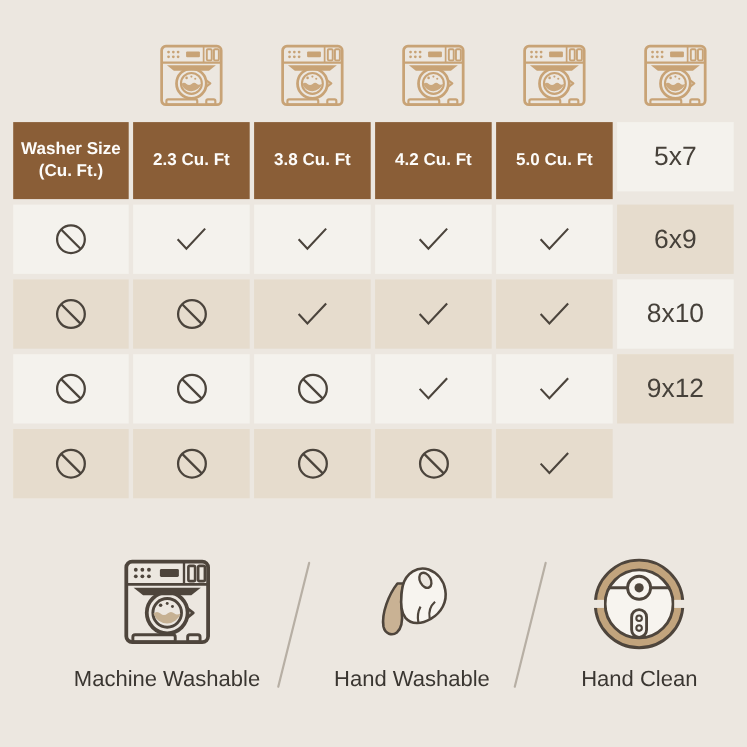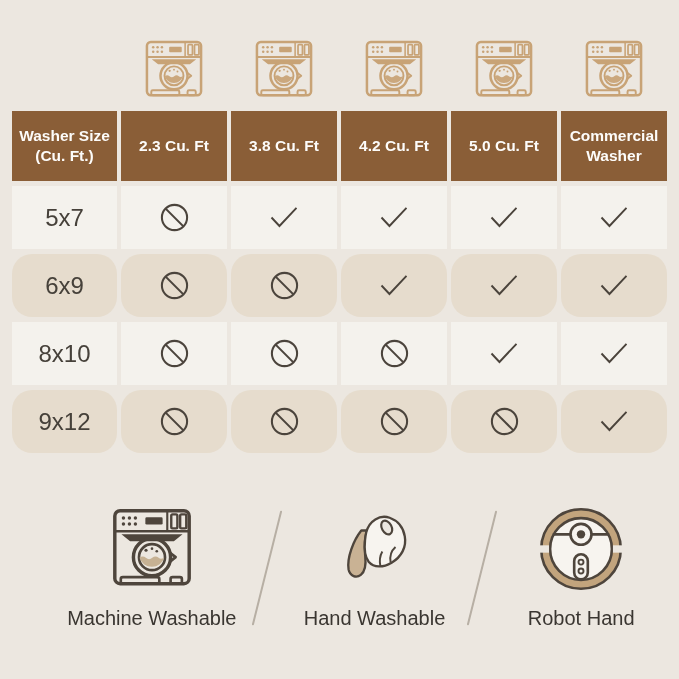--- a/index.html
+++ b/index.html
@@ -25,21 +25,21 @@
     color:var(--header-text,#FDFCFA);
     height:70px;display:flex;align-items:center;justify-content:center;
     text-align:center;font-size:15.5px;font-weight:600;line-height:1.3;
     padding:0 6px;box-sizing:border-box;
   }
   .cell{
     height:63px;display:flex;align-items:center;justify-content:center;
     font-size:24px;color:var(--label-text,#46413A);
   }
   .row-light{background:var(--row-light,#F4F2ED);}
-  .row-dark{background:var(--row-dark,#E6DCCD);border-radius:20px;}
+  .row-dark{background:var(--row-dark,#E6DCCD);}
   .mark{color:var(--mark,#4B443C);display:none;}
   .cell.yes .mark-check{display:block;}
   .cell.no .mark-ban{display:block;}
   
   .legend{
     margin-top:52px;
     display:flex;align-items:center;
     padding-left:38px;box-sizing:border-box;
   }
   .legend-item{display:flex;flex-direction:column;align-items:center;gap:14px;}
@@ -145,21 +145,20 @@
     </div>
 </div>
 
 <div class="grid">
 
   <div class="hcell">Washer Size (Cu. Ft.)</div>
   <div class="hcell">2.3 Cu. Ft</div>
   <div class="hcell">3.8 Cu. Ft</div>
   <div class="hcell">4.2 Cu. Ft</div>
   <div class="hcell">5.0 Cu. Ft</div>
-  <div class="hcell">Commercial Washer</div>
 
   <div class="cell row-light">5x7</div>
   <div class="cell row-light no">
       <span class="mark mark-ban">
         <svg width="31" height="31" viewBox="0 0 30 30">
           <use href="#ban"></use>
         </svg>
       </span>
     </div>
   <div class="cell row-light yes">
@@ -321,15 +320,15 @@
       </div>
     <div class="legend-label">Hand Washable</div>
   </div>
   <div class="legend-divider"></div>
   <div class="legend-item li-3">
     <div class="lgicon robot-ic">
         <svg width="88" height="88" viewBox="0 0 84 84">
           <use href="#robot"></use>
         </svg>
       </div>
-    <div class="legend-label">Robot Hand</div>
+    <div class="legend-label">Hand Clean</div>
   </div>
 </div>
 
 </body></html>

